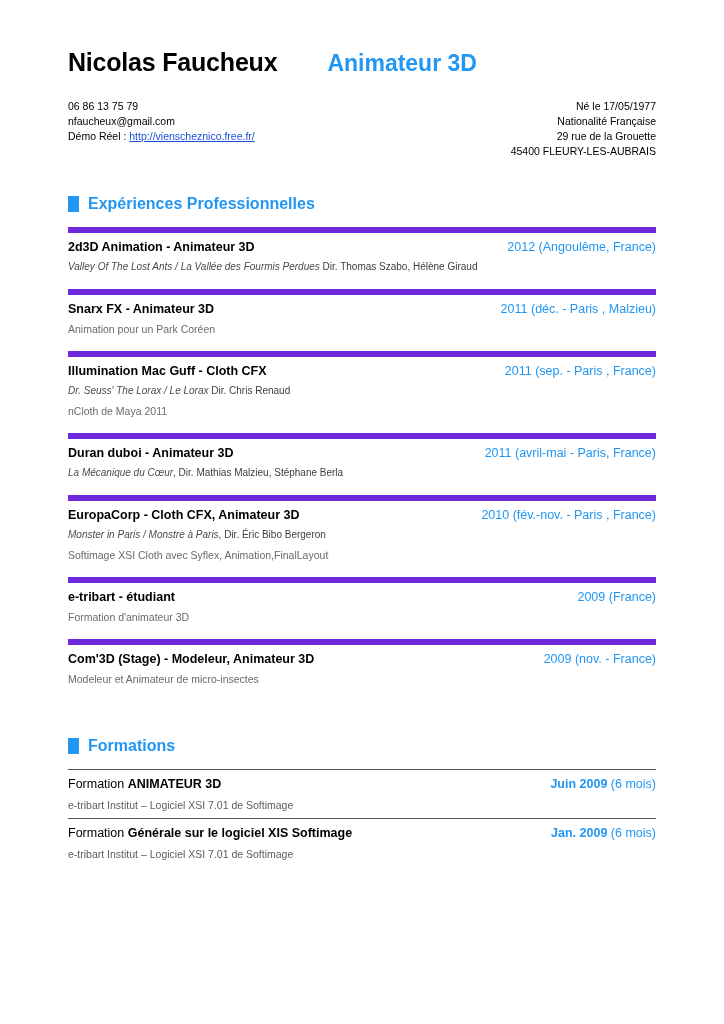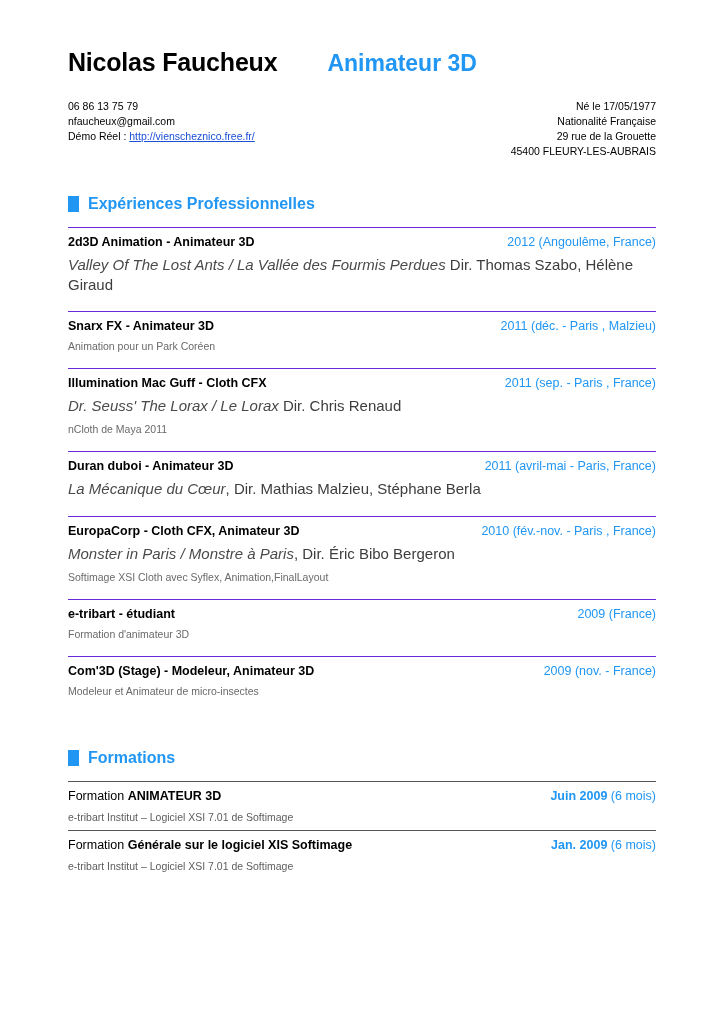--- a/index.html
+++ b/index.html
@@ -84,21 +84,21 @@
     display: inline-block;
   }
   .section-title {
     font-size: 16px;
     font-weight: bold;
     color: #2196f3;
   }
 
   
   .entry {
-    border-top: 1px solid #6d28d9;
+    border-top: 6px solid #6d28d9;
     padding-top: 7px;
     padding-bottom: 16px;
   }
   .entry-top {
     display: flex;
     justify-content: space-between;
     align-items: baseline;
     gap: 10px;
   }
   .entry-role {
@@ -106,21 +106,21 @@
     font-weight: bold;
     color: #000;
   }
   .entry-date {
     font-size: 12.5px;
     color: #2196f3;
     white-space: nowrap;
   }
   .entry-date .date-year { font-weight: normal; }
   .entry-project {
-    font-size: 15px;
+    font-size: 10px;
     font-style: italic;
     color: #4a4a4a;
     margin-top: 6px;
     line-height: 1.35;
   }
   .entry-project .plain {
     font-style: normal;
     color: #3d3d3d;
   }
   .entry-note {

